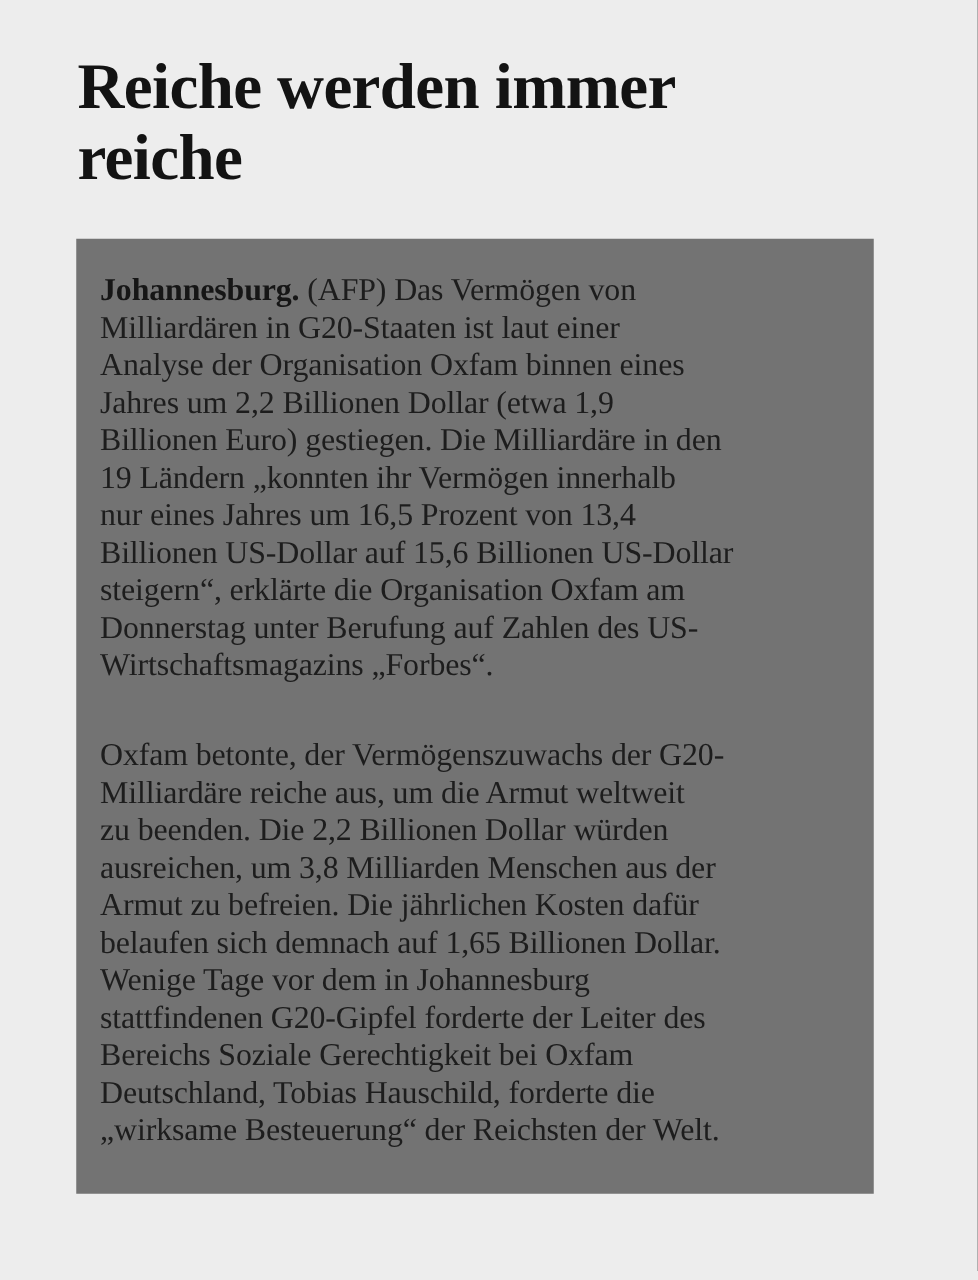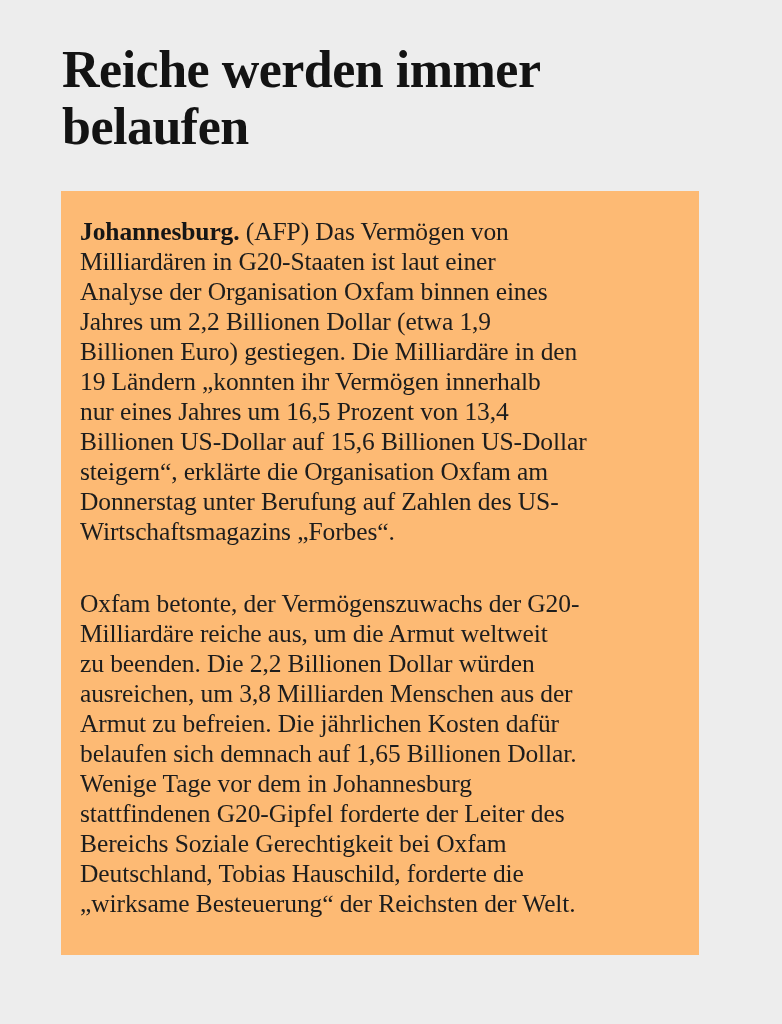--- a/index.html
+++ b/index.html
@@ -35,21 +35,21 @@
     line-height: 57px;
     color: #131313;
     letter-spacing: -0.5px;
     white-space: pre-line;
   }
   .article-card {
     box-sizing: border-box;
     margin-top: 36px;
     width: 638px;
     min-height: 763px;
-    background: #fdba74;
+    background: #737373;
     padding: 26px 16px 36px 19px;
   }
   .article-card p {
     margin: 0;
     font-family: "Liberation Serif", serif;
     font-size: 25.5px;
     line-height: 30px;
     color: #1d1d1d;
     white-space: pre-line;
     letter-spacing: -0.1px;
@@ -60,21 +60,21 @@
   .article-lead {
     font-weight: 700;
     color: #161616;
   }
 </style>
 </head>
 <body>
 
 <div class="page">
   <h1 class="headline">Reiche werden immer
-belaufen</h1>
+reiche</h1>
   <div class="article-card">
       <p><b class="article-lead">Johannesburg.</b><span> (AFP) Das Vermögen von
 Milliardären in G20-Staaten ist laut einer
 Analyse der Organisation Oxfam binnen eines
 Jahres um 2,2 Billionen Dollar (etwa 1,9
 Billionen Euro) gestiegen. Die Milliardäre in den
 19 Ländern „konnten ihr Vermögen innerhalb
 nur eines Jahres um 16,5 Prozent von 13,4
 Billionen US-Dollar auf 15,6 Billionen US-Dollar
 steigern“, erklärte die Organisation Oxfam am

